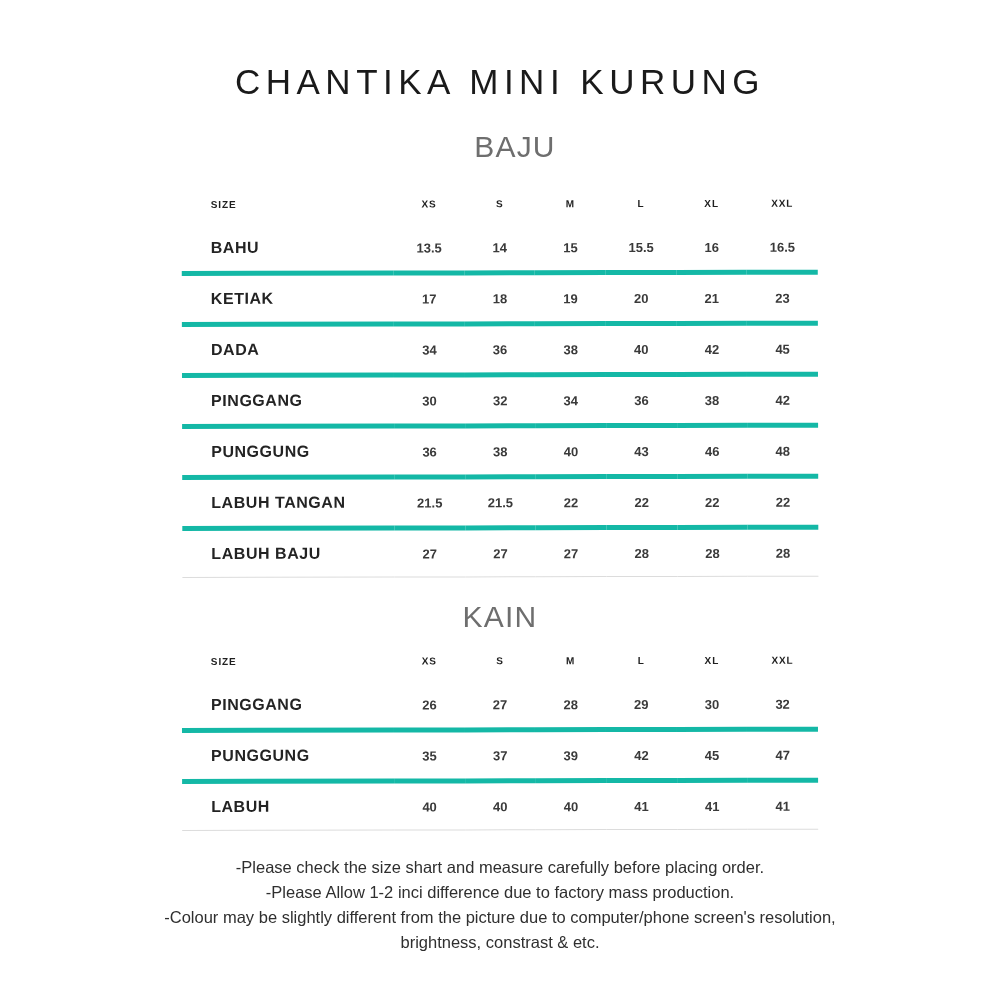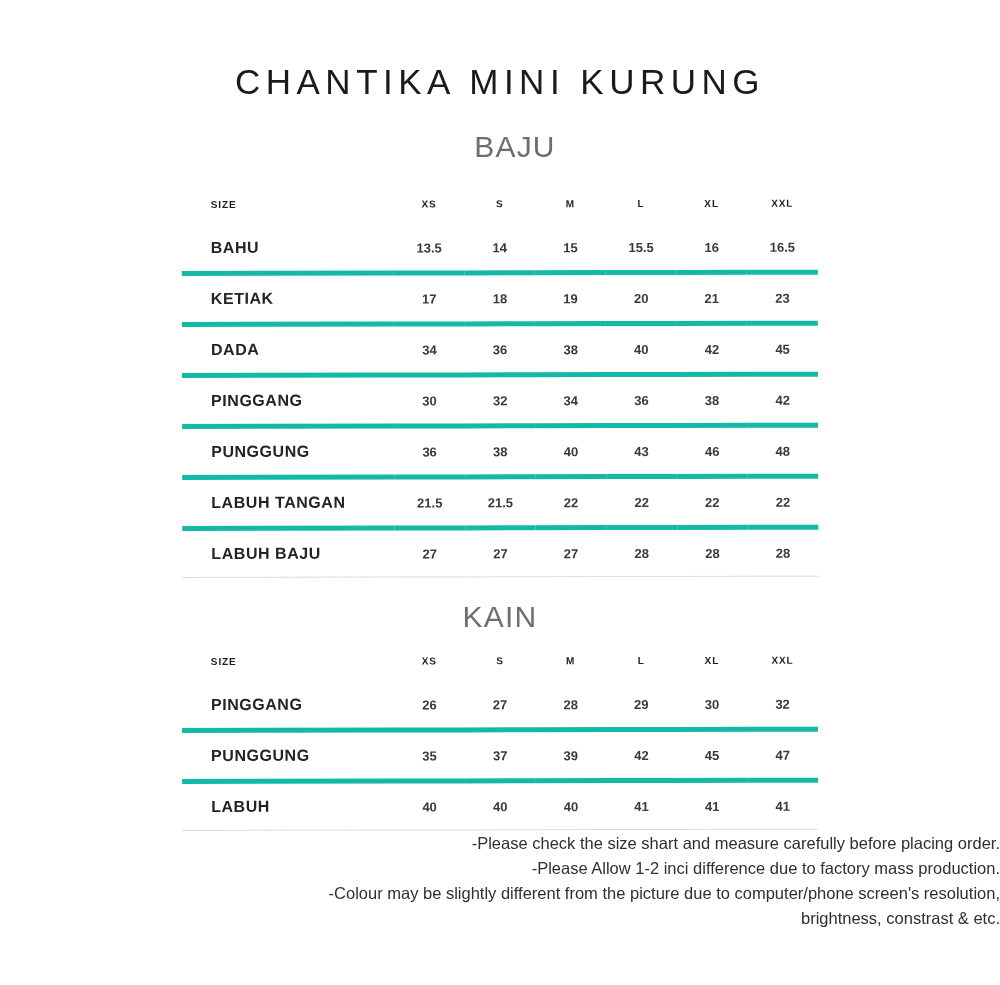--- a/index.html
+++ b/index.html
@@ -110,22 +110,23 @@
 
   
   col.c-label { width: 212px; }
   col.c-size  { width: 70.6px; }
 
   
   .table-block { transform: rotate(-0.12deg); transform-origin: left center; }
 
   
   .notes {
-    text-align: right;
-    margin: 0;
+    text-align: center;
+    margin: 0;
+    padding-top: 24px;
     font-size: 16.5px;
     line-height: 1.52;
     color: #2f2f2f;
     font-weight: 400;
   }
   .notes .note-line { display: block; }
 </style>
 </head>
 <body>
 

